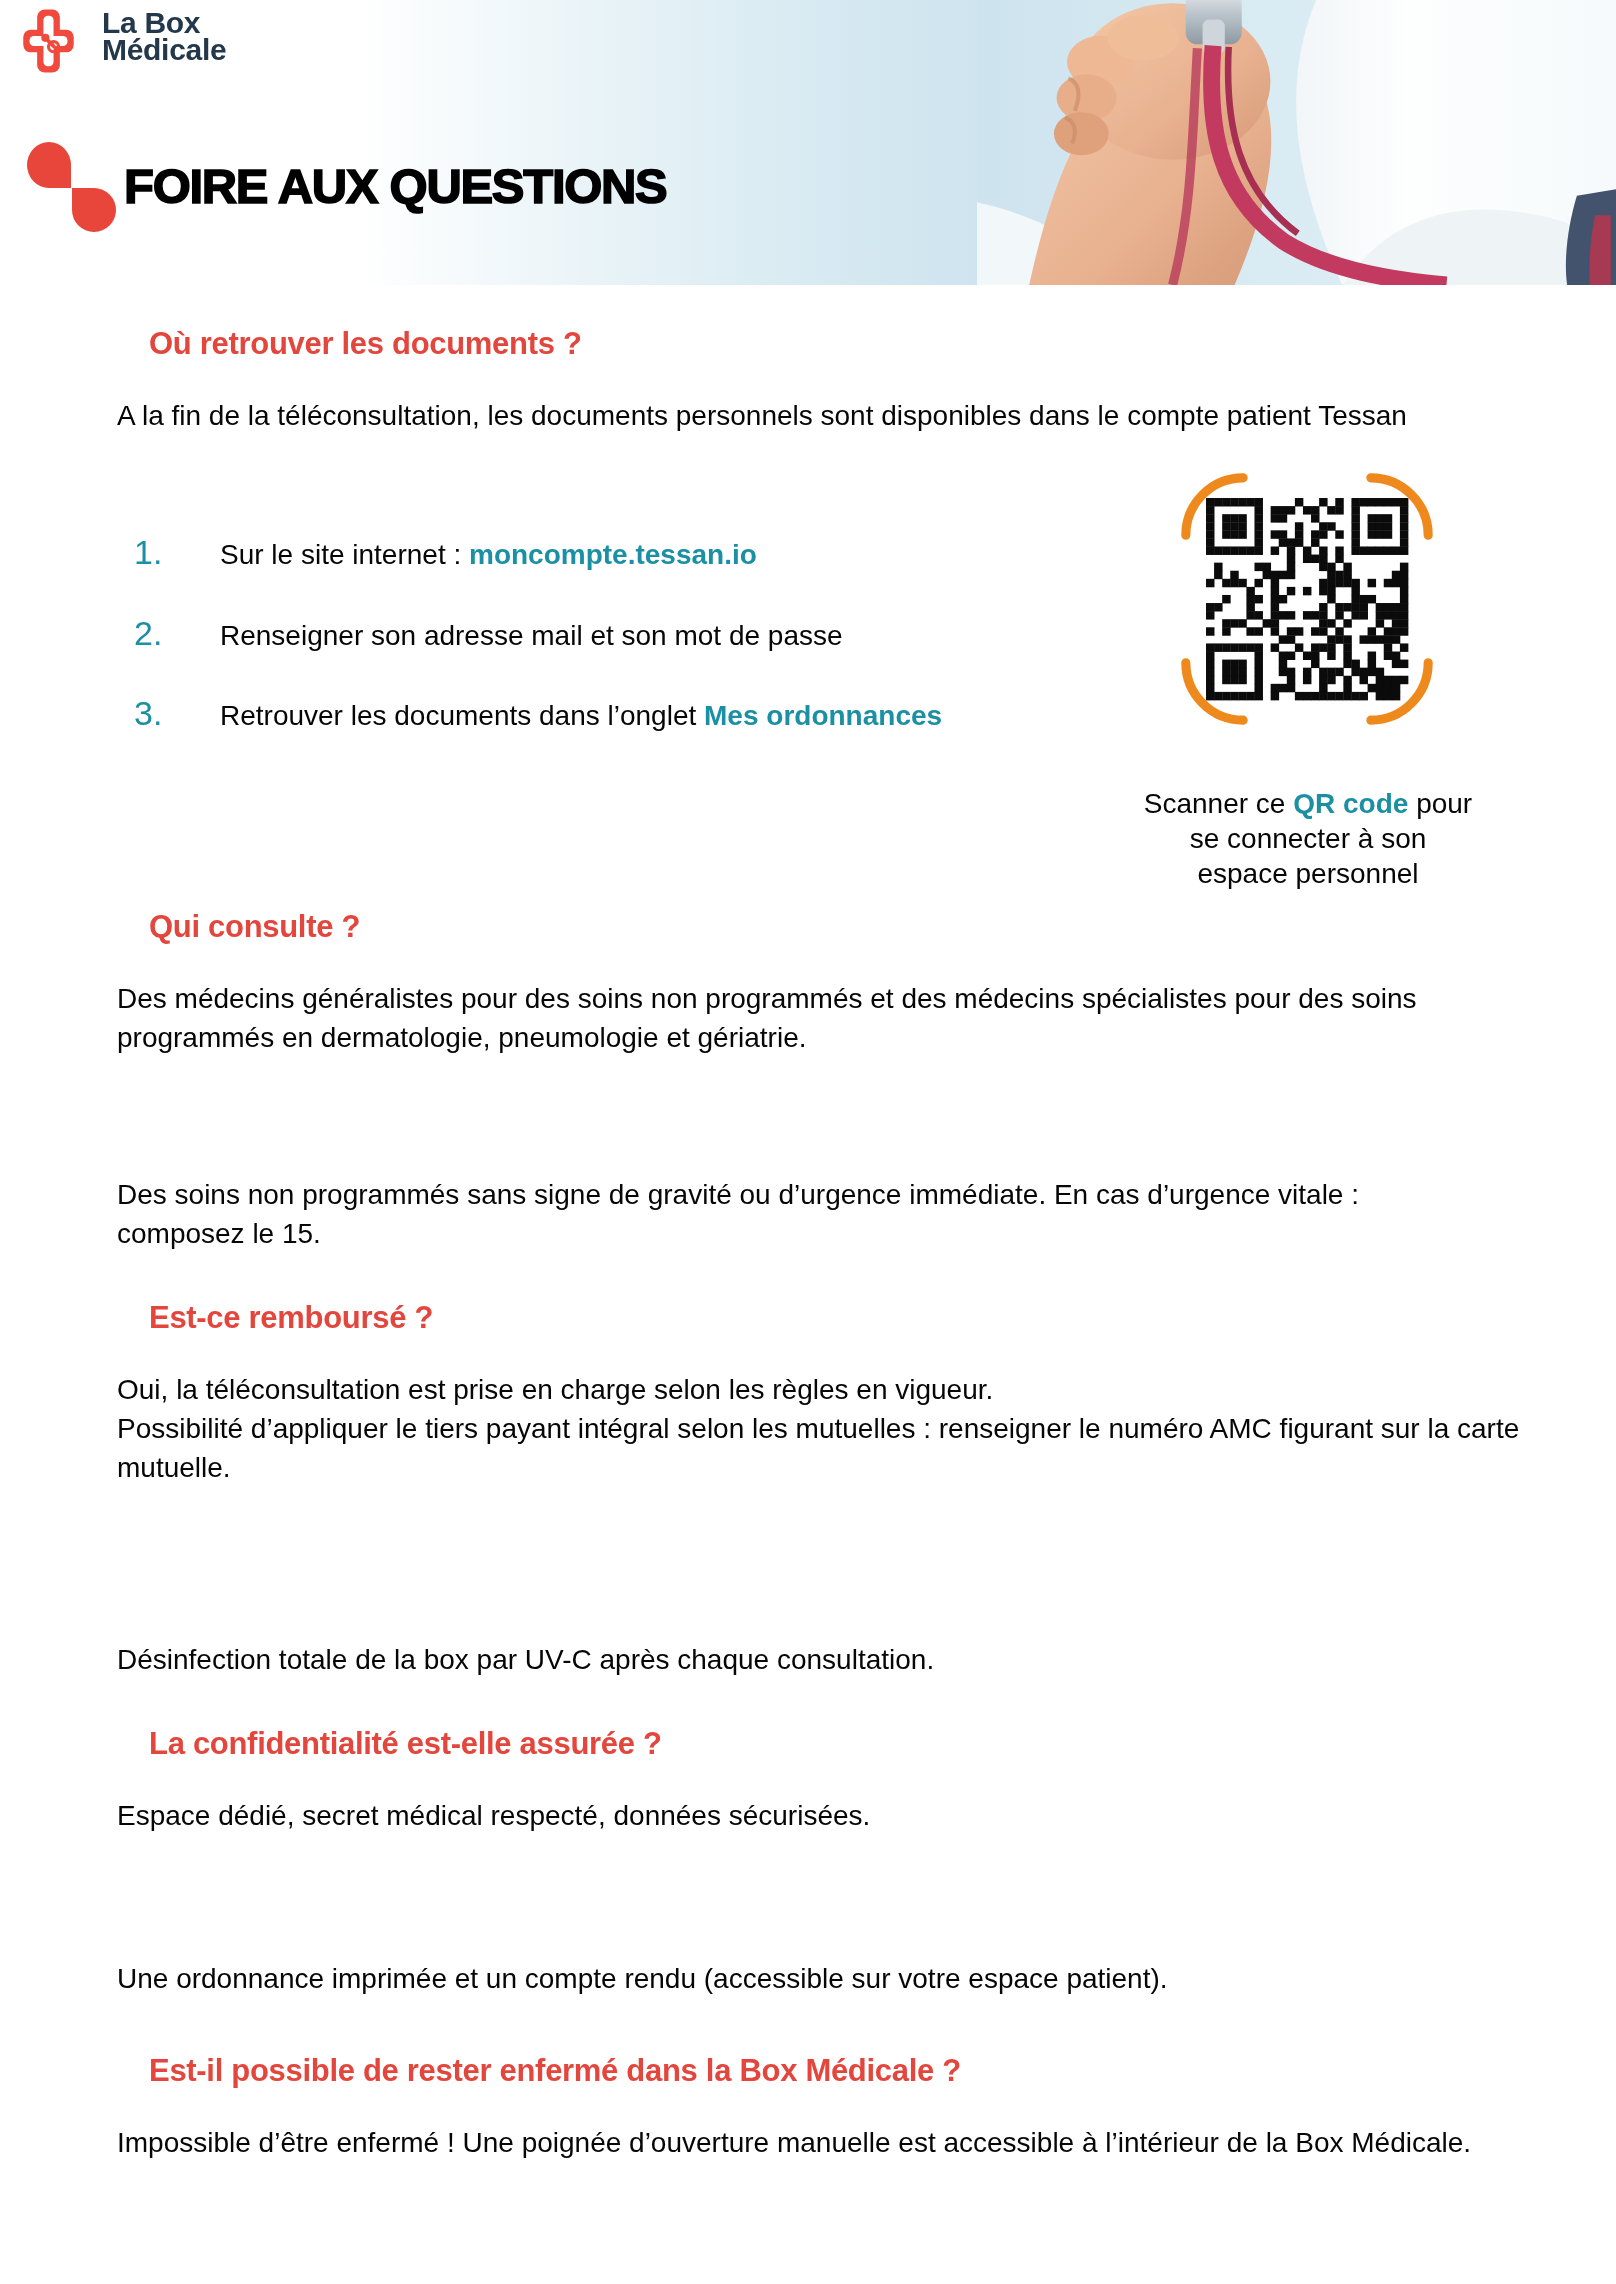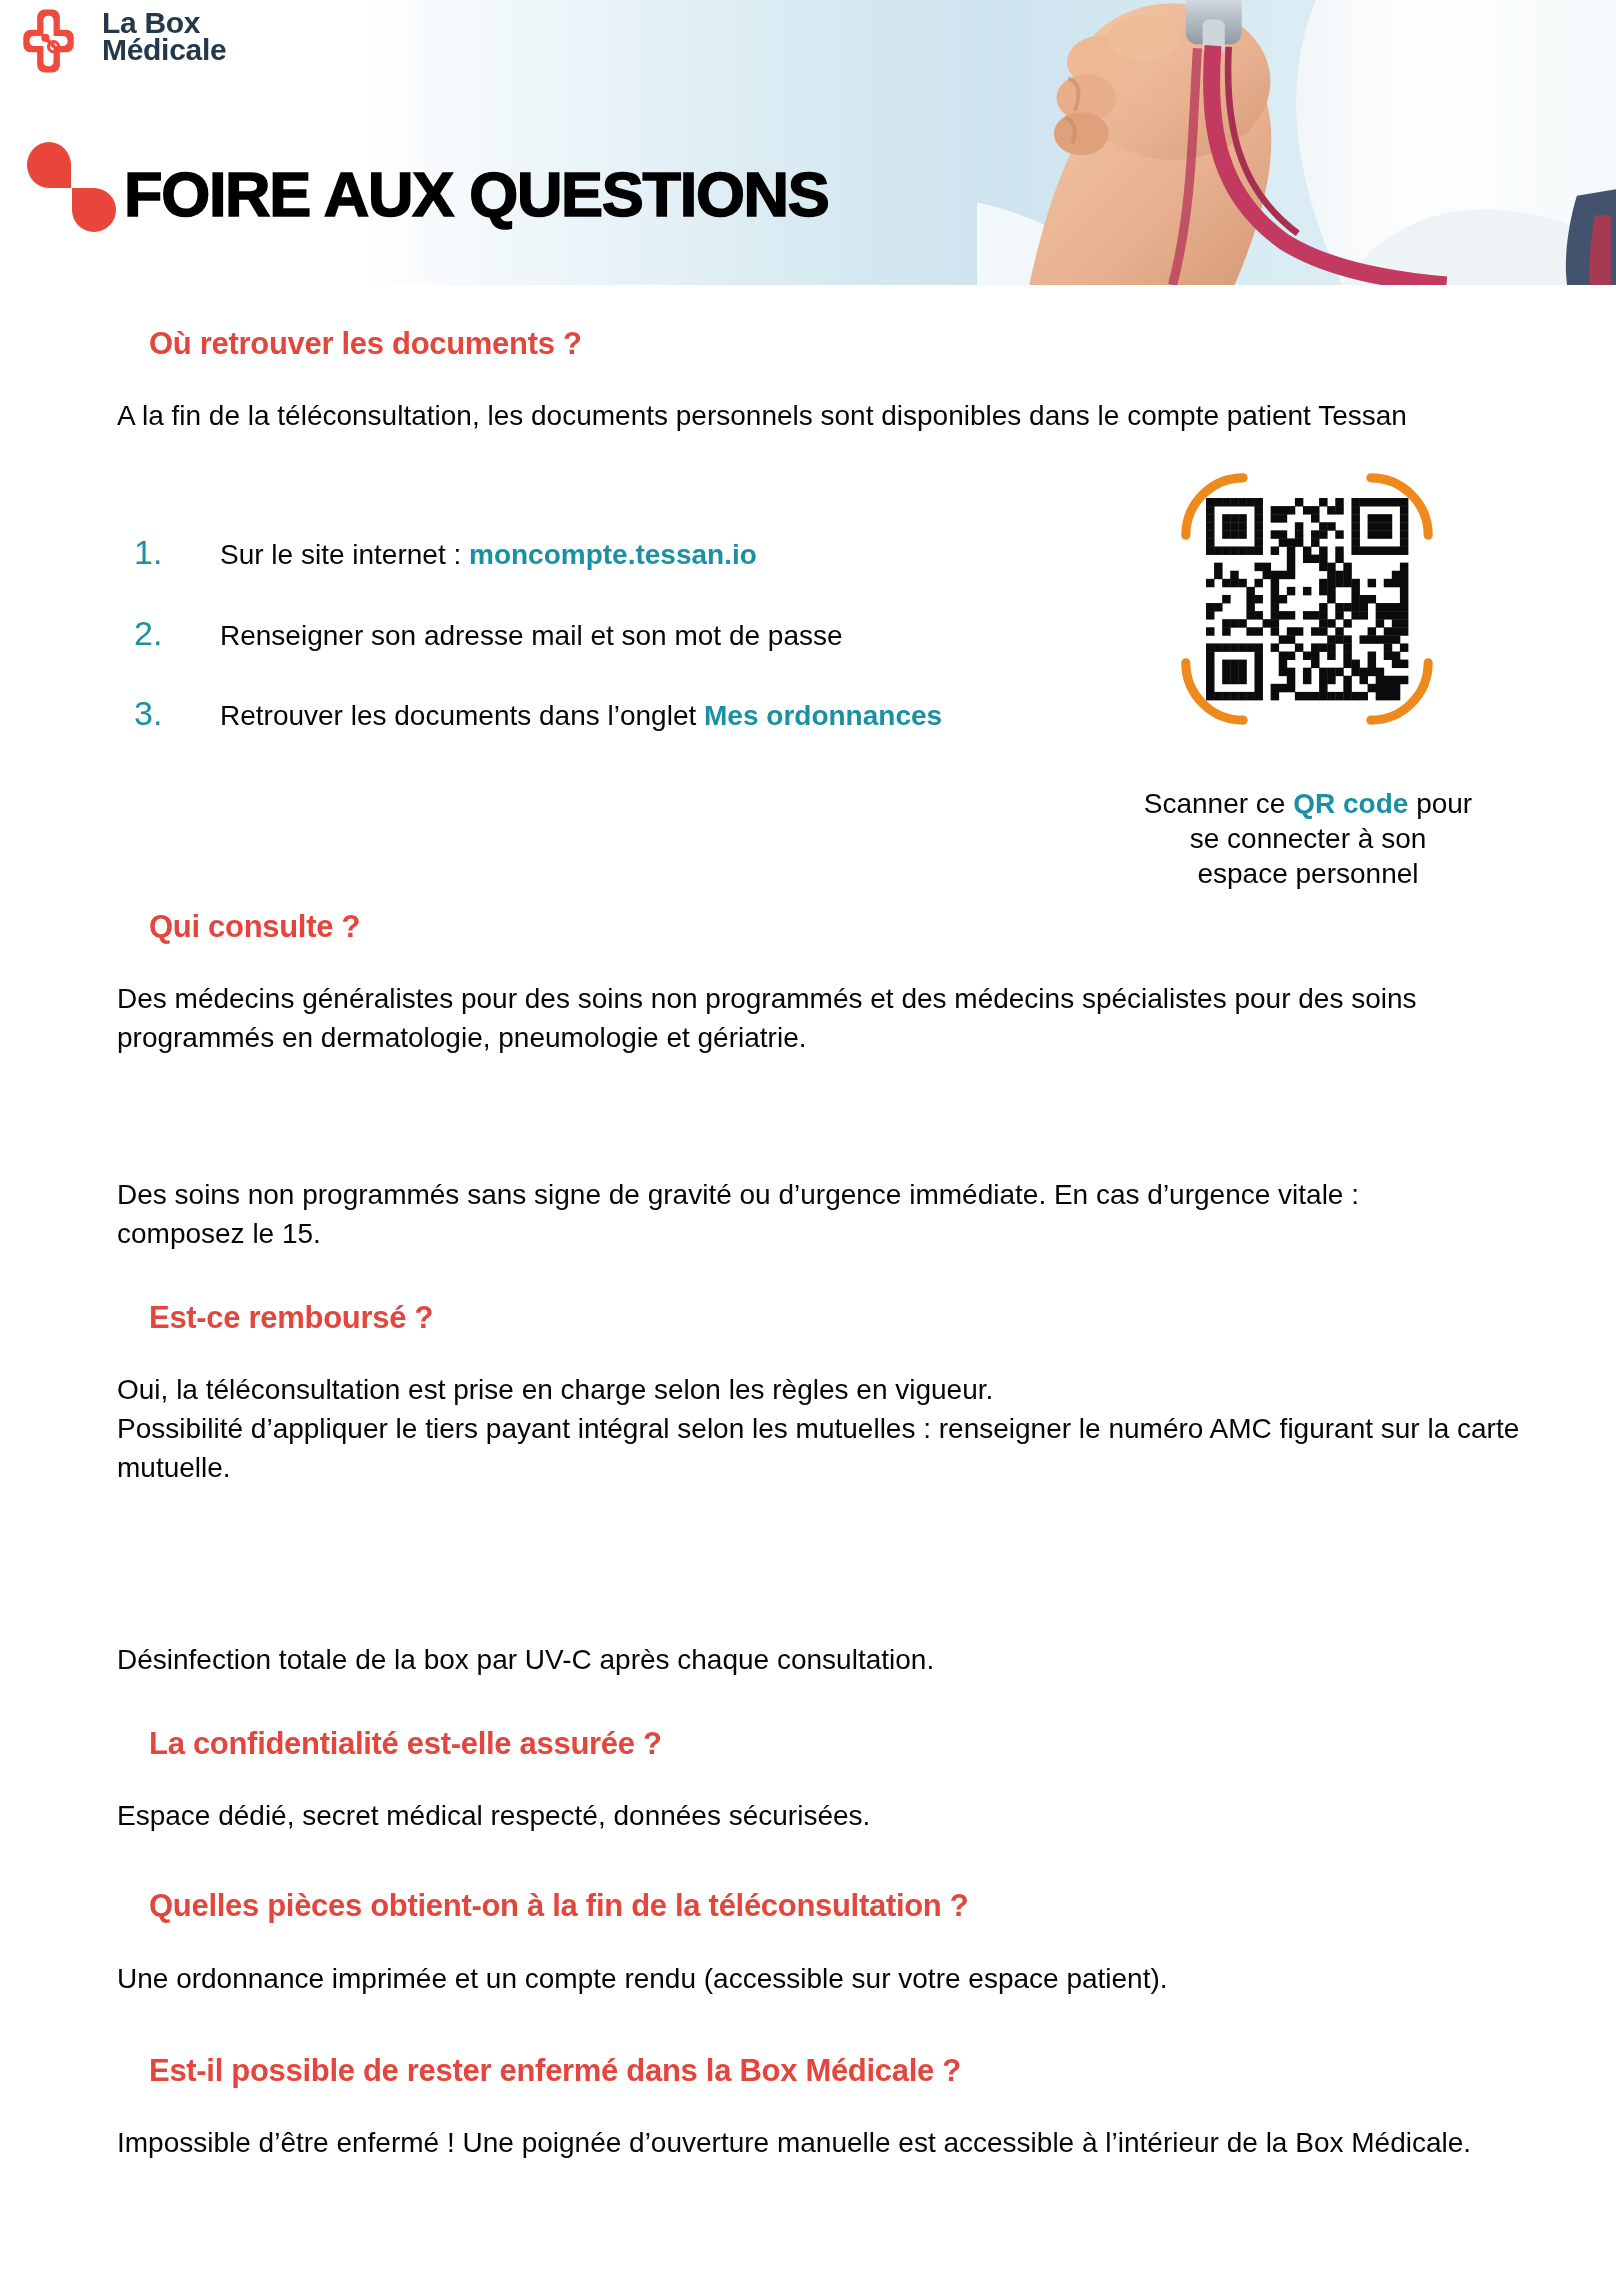--- a/index.html
+++ b/index.html
@@ -24,21 +24,21 @@
   .ticon .blob-a{
     position:absolute;left:1.3px;top:1.3px;width:44px;height:46px;background:#e8463a;
     border-radius:50% 50% 0 50%;
   }
   .ticon .blob-b{
     position:absolute;left:46px;top:47px;width:44px;height:44px;background:#e8463a;
     border-radius:0 50% 50% 50%;
   }
   .page-title{
     position:absolute;left:98px;top:17px;white-space:nowrap;
-    color:#000;font-size:63px;font-weight:bold;letter-spacing:-1.3px;
+    color:#000;font-size:49px;font-weight:bold;letter-spacing:-1.3px;
     -webkit-text-stroke:1.6px #000;
   }
   
   .sec-h{
     position:absolute;left:117px;color:#e2463c;font-weight:bold;
     font-size:31px;letter-spacing:-0.3px;white-space:nowrap;margin-left:32px;
   }
   .body-txt{
     position:absolute;left:117px;color:#060606;font-size:28px;line-height:39px;
     max-width:1342px;
@@ -499,20 +499,19 @@
   <div class="body-txt body-wide" style="top:1370px">
     <div>Oui, la téléconsultation est prise en charge selon les règles en vigueur.</div>
     <div>Possibilité d’appliquer le tiers payant intégral selon les mutuelles : renseigner le numéro AMC figurant sur la carte mutuelle.</div>
   </div>
 
   <div class="body-txt" style="top:1640px">Désinfection totale de la box par UV-C après chaque consultation.</div>
 
   <div class="sec-h" style="top:1726px">La confidentialité est-elle assurée ?</div>
   <div class="body-txt" style="top:1796px">Espace dédié, secret médical respecté, données sécurisées.</div>
 
-  <div class="sec-h" style="top:1888px">Quelles pièces obtient-on à la fin de la téléconsultation ?</div>
   <div class="body-txt" style="top:1959px">Une ordonnance imprimée et un compte rendu (accessible sur votre espace patient).</div>
 
   <div class="sec-h" style="top:2053px">Est-il possible de rester enfermé dans la Box Médicale ?</div>
   <div class="body-txt body-mid" style="top:2123px">Impossible d’être enfermé ! Une poignée d’ouverture manuelle est accessible à l’intérieur de la Box Médicale.</div>
 
 </div>
 
 
 </body></html>

